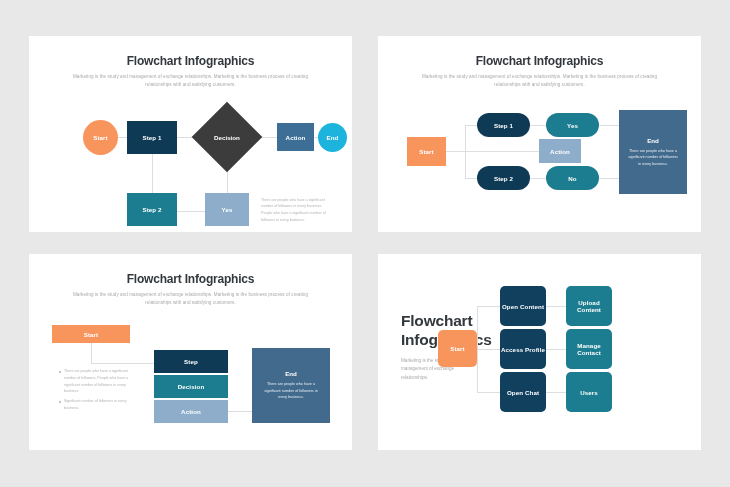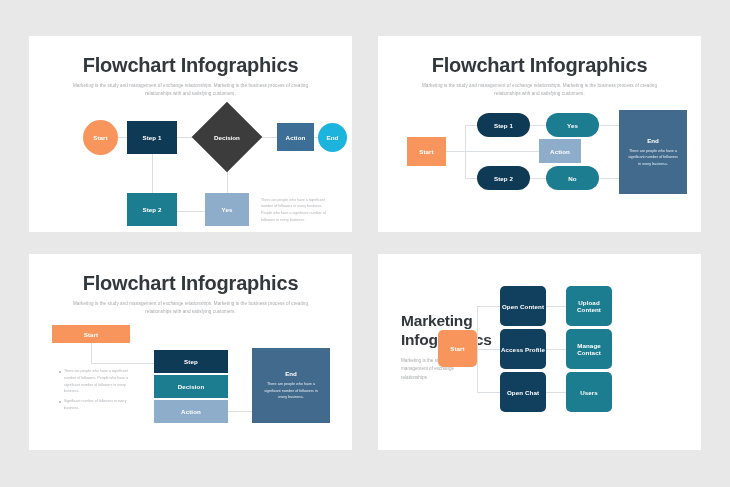--- a/index.html
+++ b/index.html
@@ -18,21 +18,21 @@
     padding:36px 29px;
     box-sizing:border-box;
   }
   .card{
     position:relative;
     background:#ffffff;
     overflow:hidden;
   }
   .title{
     text-align:center;
-    font-size:20px;
+    font-size:12px;
     font-weight:bold;
     color:#33383d;
     letter-spacing:-.2px;
     margin:0;
     padding-top:18px;
   }
   .subtitle{
     text-align:center;
     font-size:4.6px;
     line-height:1.75;
@@ -230,21 +230,21 @@
     </div>
 
     <ul class="bullets" style="left:30px;top:114px;width:76px;">
       <li>There are people who have a significant number of followers. People who have a significant number of followers in every business.</li>
       <li>Significant number of followers in every business.</li>
     </ul>
   </div>
 
   <div class="card">
     <div class="title-left" style="left:23px;top:58px;width:110px;">
-      <span>Marketing</span><br>
+      <span>Flowchart</span><br>
       <span>Infographics</span>
     </div>
     <p class="sub-left" style="left:23px;top:98px;width:80px;">Marketing is the study and management of exchange relationships.</p>
 
     <div class="line vline" style="left:99px;top:52px;height:86px;"></div>
     <div class="line hline" style="left:99px;top:52px;width:23px;"></div>
     <div class="line hline" style="left:99px;top:95px;width:23px;"></div>
     <div class="line hline" style="left:99px;top:138px;width:23px;"></div>
     <div class="line hline" style="left:84px;top:95px;width:15px;"></div>
     <div class="line hline" style="left:168px;top:52px;width:20px;"></div>

